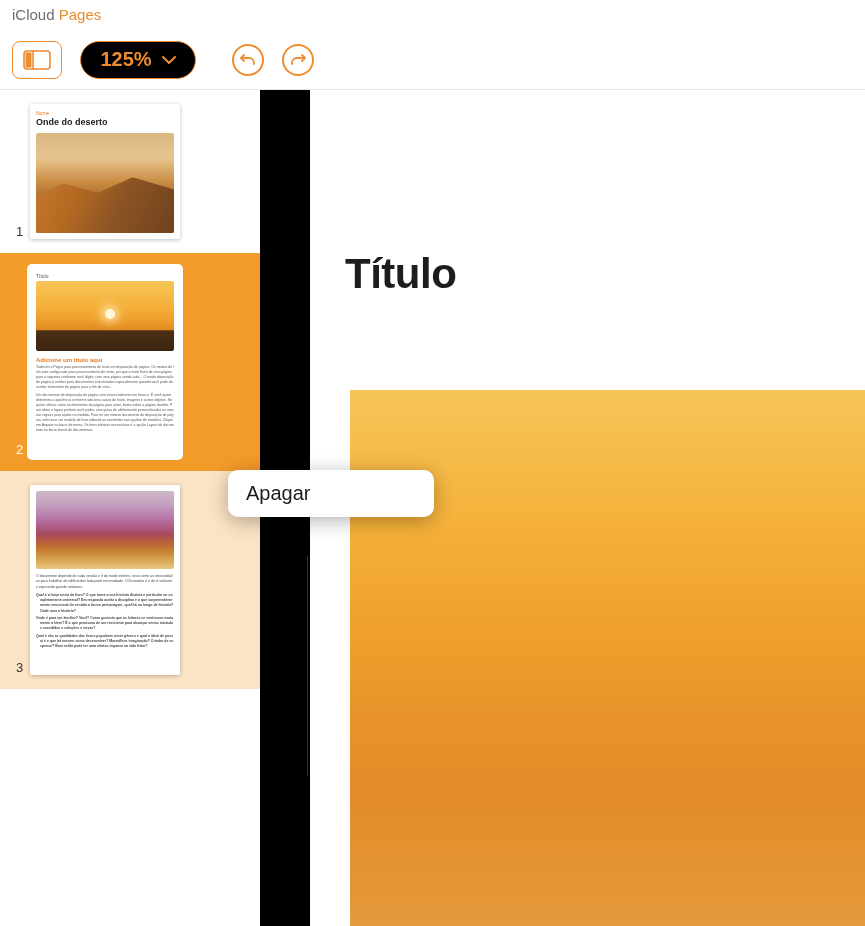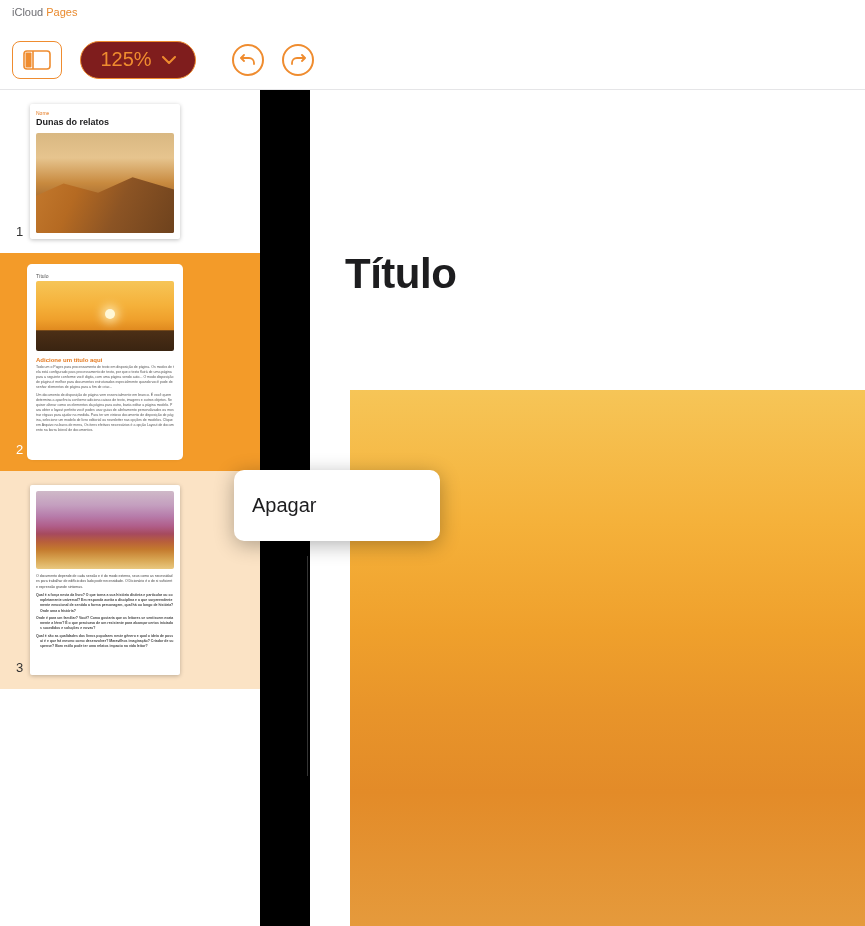--- a/index.html
+++ b/index.html
@@ -7,21 +7,21 @@
     font-family: -apple-system, "Helvetica Neue", Helvetica, Arial, sans-serif;
     background: #fff;
     width: 865px;
     height: 926px;
     overflow: hidden;
     position: relative;
   }
   .titlebar {
     height: 30px;
     padding: 6px 24px 0 12px;
-    font-size: 11px;
+    font-size: 15px;
     font-weight: 500;
   }
   .titlebar .icloud { color: #6e6e73; }
   .titlebar .pages { color: #e98a2e; }
   .toolbar {
     height: 60px;
     display: flex;
     align-items: center;
     padding: 0 12px;
     gap: 18px;
@@ -36,24 +36,24 @@
     display: flex;
     align-items: center;
     justify-content: center;
     cursor: pointer;
   }
   .zoom-btn {
     width: 116px;
     height: 38px;
     border: 1.5px solid #ef8c2f;
     border-radius: 19px;
-    background: #7f1d1d;
+    background: #000000;
     color: #ef8c2f;
     font-size: 20px;
-    font-weight: 400;
+    font-weight: 700;
     display: flex;
     align-items: center;
     justify-content: center;
     gap: 10px;
     cursor: pointer;
   }
   .undo-btn, .redo-btn {
     width: 32px; height: 32px;
     border: 2px solid #ef8c2f;
     border-radius: 50%;
@@ -195,29 +195,29 @@
   }
   .page-img {
     position: absolute;
     left: 40px; right: 0; top: 300px; bottom: 0;
     background: linear-gradient(to bottom,
       #f6c557 0%, #f5b13a 25%, #efa02c 45%,
       #e8942a 60%, #e38b28 75%, #e59a3c 100%);
   }
   .context-menu {
     position: absolute;
-    left: 234px;
+    left: 228px;
     top: 470px;
     width: 206px;
     background: #fff;
     border-radius: 10px;
     box-shadow: 0 4px 20px rgba(0,0,0,0.30);
     overflow: hidden;
     z-index: 50;
-    padding: 16px 0;
+    padding: 4px 0;
   }
   .context-item {
     padding: 8px 18px;
     font-size: 20px;
     color: #1d1d1f;
     cursor: pointer;
   }
   .context-item.hovered {
     background: #fde9d0;
   }
@@ -266,21 +266,21 @@
     </svg>
   </div>
 </div>
 
 <div class="content">
   <div class="sidebar">
 
     <div class="thumb-wrap">
       <div class="thumb">
         <div class="t1-kicker">Nome</div>
-        <div class="t1-title">Dunas do relatos</div>
+        <div class="t1-title">Onde do deserto</div>
         <div class="t1-img"></div>
       </div>
       <div class="page-num">1</div>
     </div>
 
     <div class="thumb-wrap selected">
       <div class="thumb t2">
         <div class="t2-kicker">Título</div>
         <div class="t2-img"></div>
         <div class="t2-heading">Adicione um título aqui</div>

